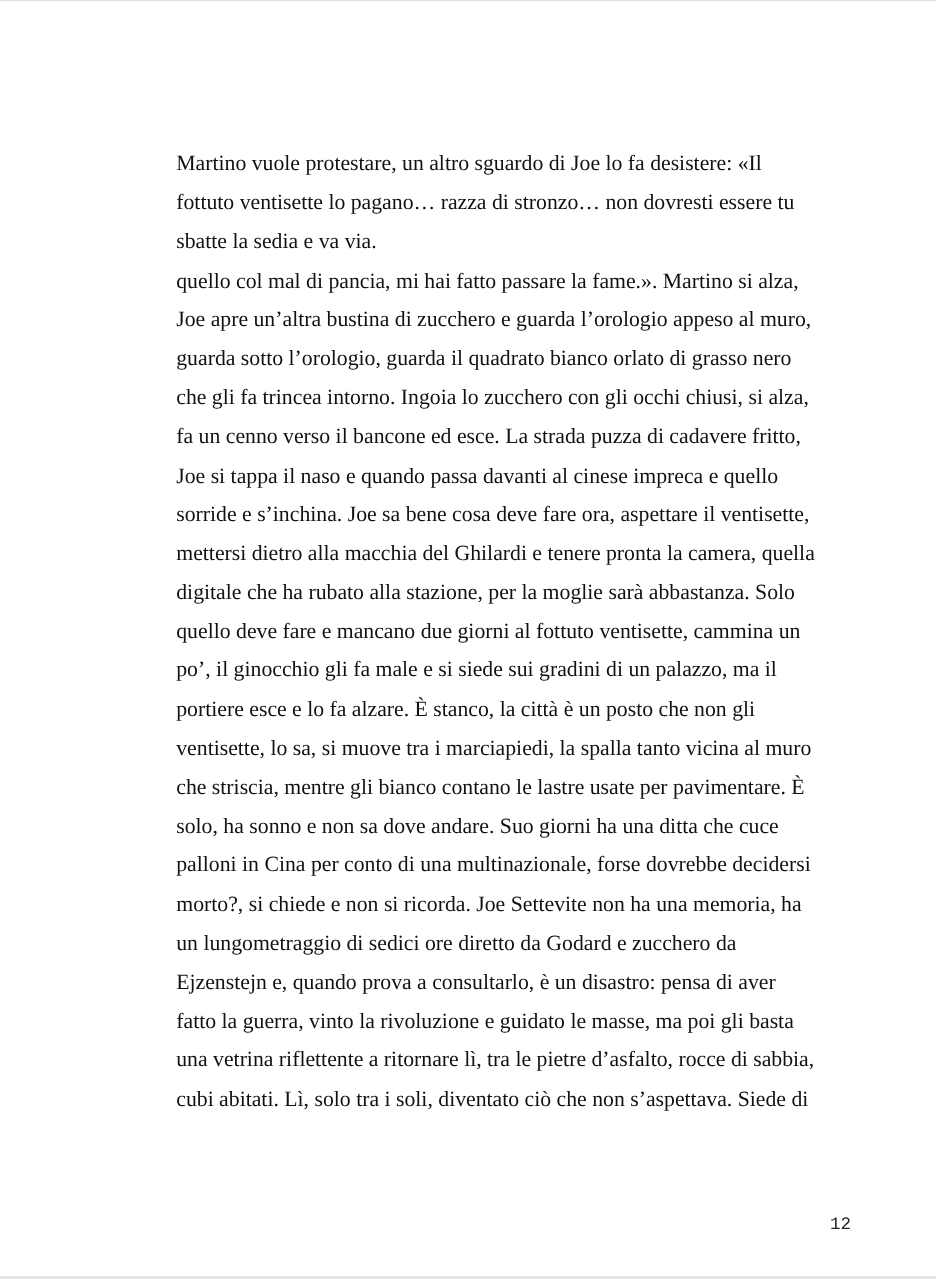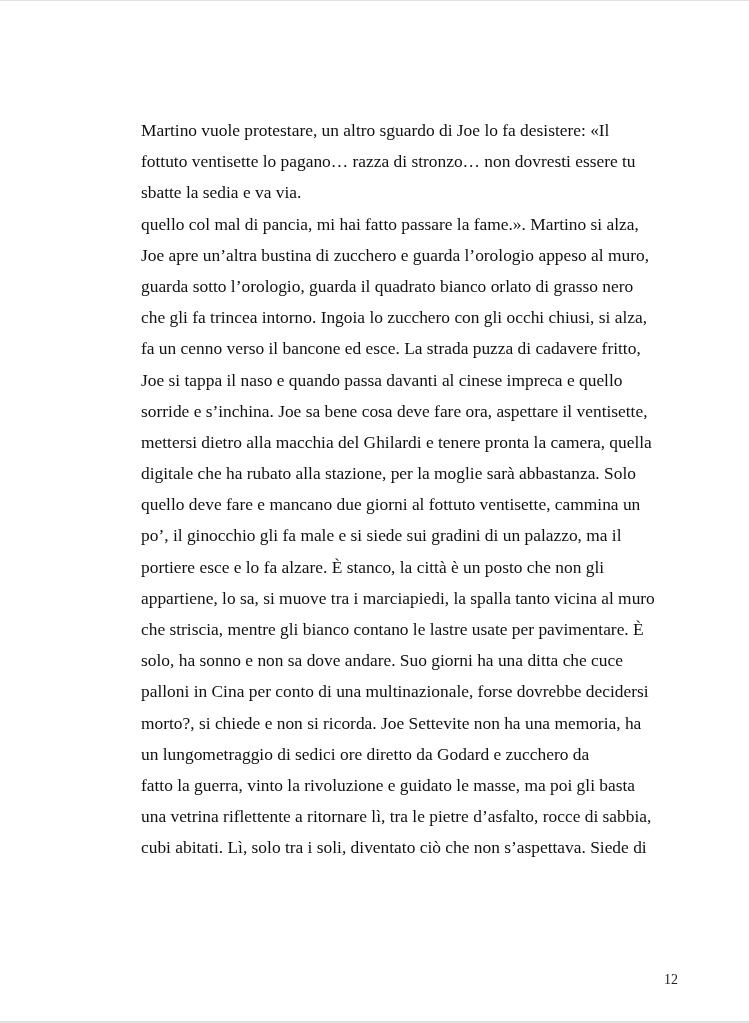--- a/index.html
+++ b/index.html
@@ -37,21 +37,21 @@
   }
   .line {
     display: block;
     white-space: nowrap;
     height: 31.2px;
   }
   .page-number {
     position: absolute;
     left: 664px;
     top: 972px;
-    font-family: Liberation Serif, serif;
+    font-family: Liberation Mono, monospace;
     font-size: 14px;
     color: #222222;
   }
 </style>
 </head>
 <body>
 
 <div class="top-rule"></div>
 
 <div class="page-body">
@@ -63,26 +63,27 @@
   <span class="line">guarda sotto l’orologio, guarda il quadrato bianco orlato di grasso nero</span>
   <span class="line">che gli fa trincea intorno. Ingoia lo zucchero con gli occhi chiusi, si alza,</span>
   <span class="line">fa un cenno verso il bancone ed esce. La strada puzza di cadavere fritto,</span>
   <span class="line">Joe si tappa il naso e quando passa davanti al cinese impreca e quello</span>
   <span class="line">sorride e s’inchina. Joe sa bene cosa deve fare ora, aspettare il ventisette,</span>
   <span class="line">mettersi dietro alla macchia del Ghilardi e tenere pronta la camera, quella</span>
   <span class="line">digitale che ha rubato alla stazione, per la moglie sarà abbastanza. Solo</span>
   <span class="line">quello deve fare e mancano due giorni al fottuto ventisette, cammina un</span>
   <span class="line">po’, il ginocchio gli fa male e si siede sui gradini di un palazzo, ma il</span>
   <span class="line">portiere esce e lo fa alzare. È stanco, la città è un posto che non gli</span>
-  <span class="line">appartiene, lo sa, si muove tra i marciapiedi, la spalla tanto vicina al muro</span>
+  <span class="line">ventisette, lo sa, si muove tra i marciapiedi, la spalla tanto vicina al muro</span>
   <span class="line">che striscia, mentre gli bianco contano le lastre usate per pavimentare. È</span>
   <span class="line">solo, ha sonno e non sa dove andare. Suo giorni ha una ditta che cuce</span>
   <span class="line">palloni in Cina per conto di una multinazionale, forse dovrebbe decidersi</span>
   <span class="line">morto?, si chiede e non si ricorda. Joe Settevite non ha una memoria, ha</span>
   <span class="line">un lungometraggio di sedici ore diretto da Godard e zucchero da</span>
+  <span class="line">Ejzenstejn e, quando prova a consultarlo, è un disastro: pensa di aver</span>
   <span class="line">fatto la guerra, vinto la rivoluzione e guidato le masse, ma poi gli basta</span>
   <span class="line">una vetrina riflettente a ritornare lì, tra le pietre d’asfalto, rocce di sabbia,</span>
   <span class="line">cubi abitati. Lì, solo tra i soli, diventato ciò che non s’aspettava. Siede di</span>
 </div>
 
 <div class="page-number">12</div>
 
 <div class="bottom-rule"></div>
 
 </body></html>

